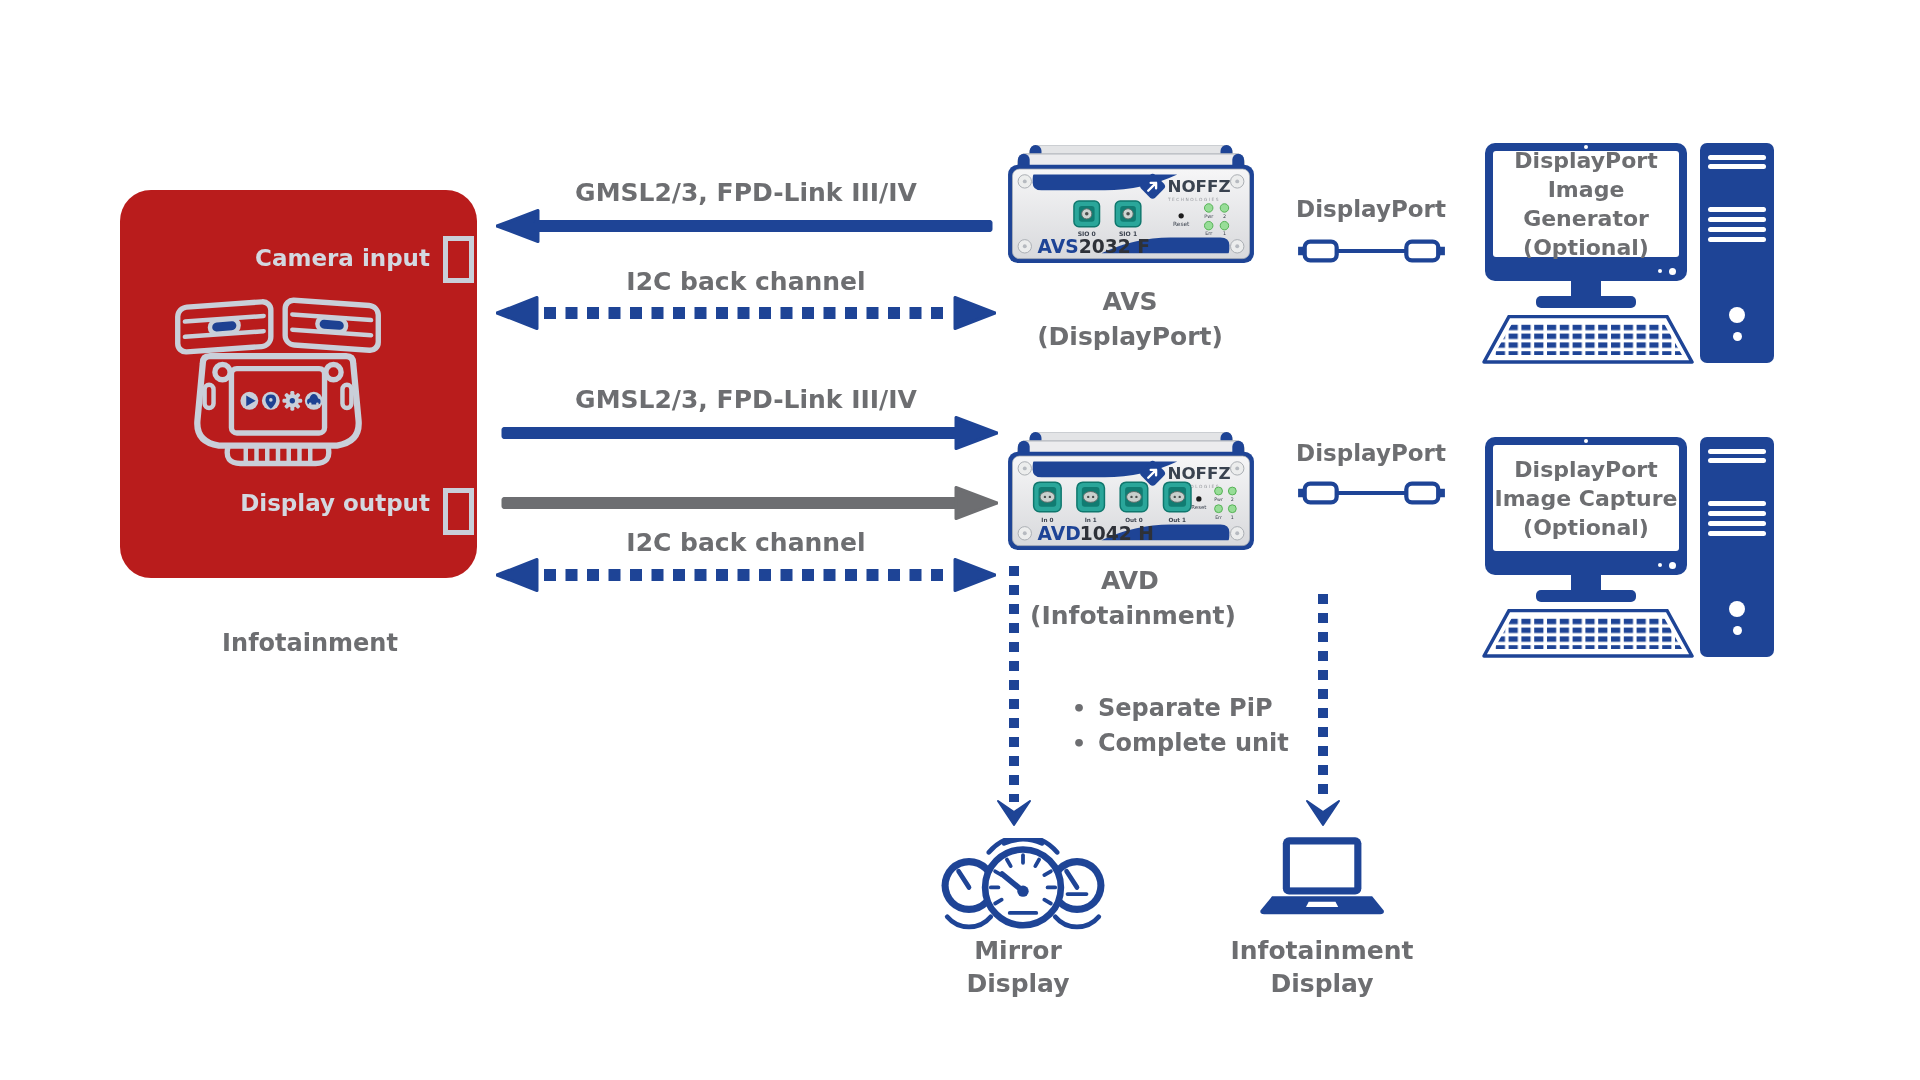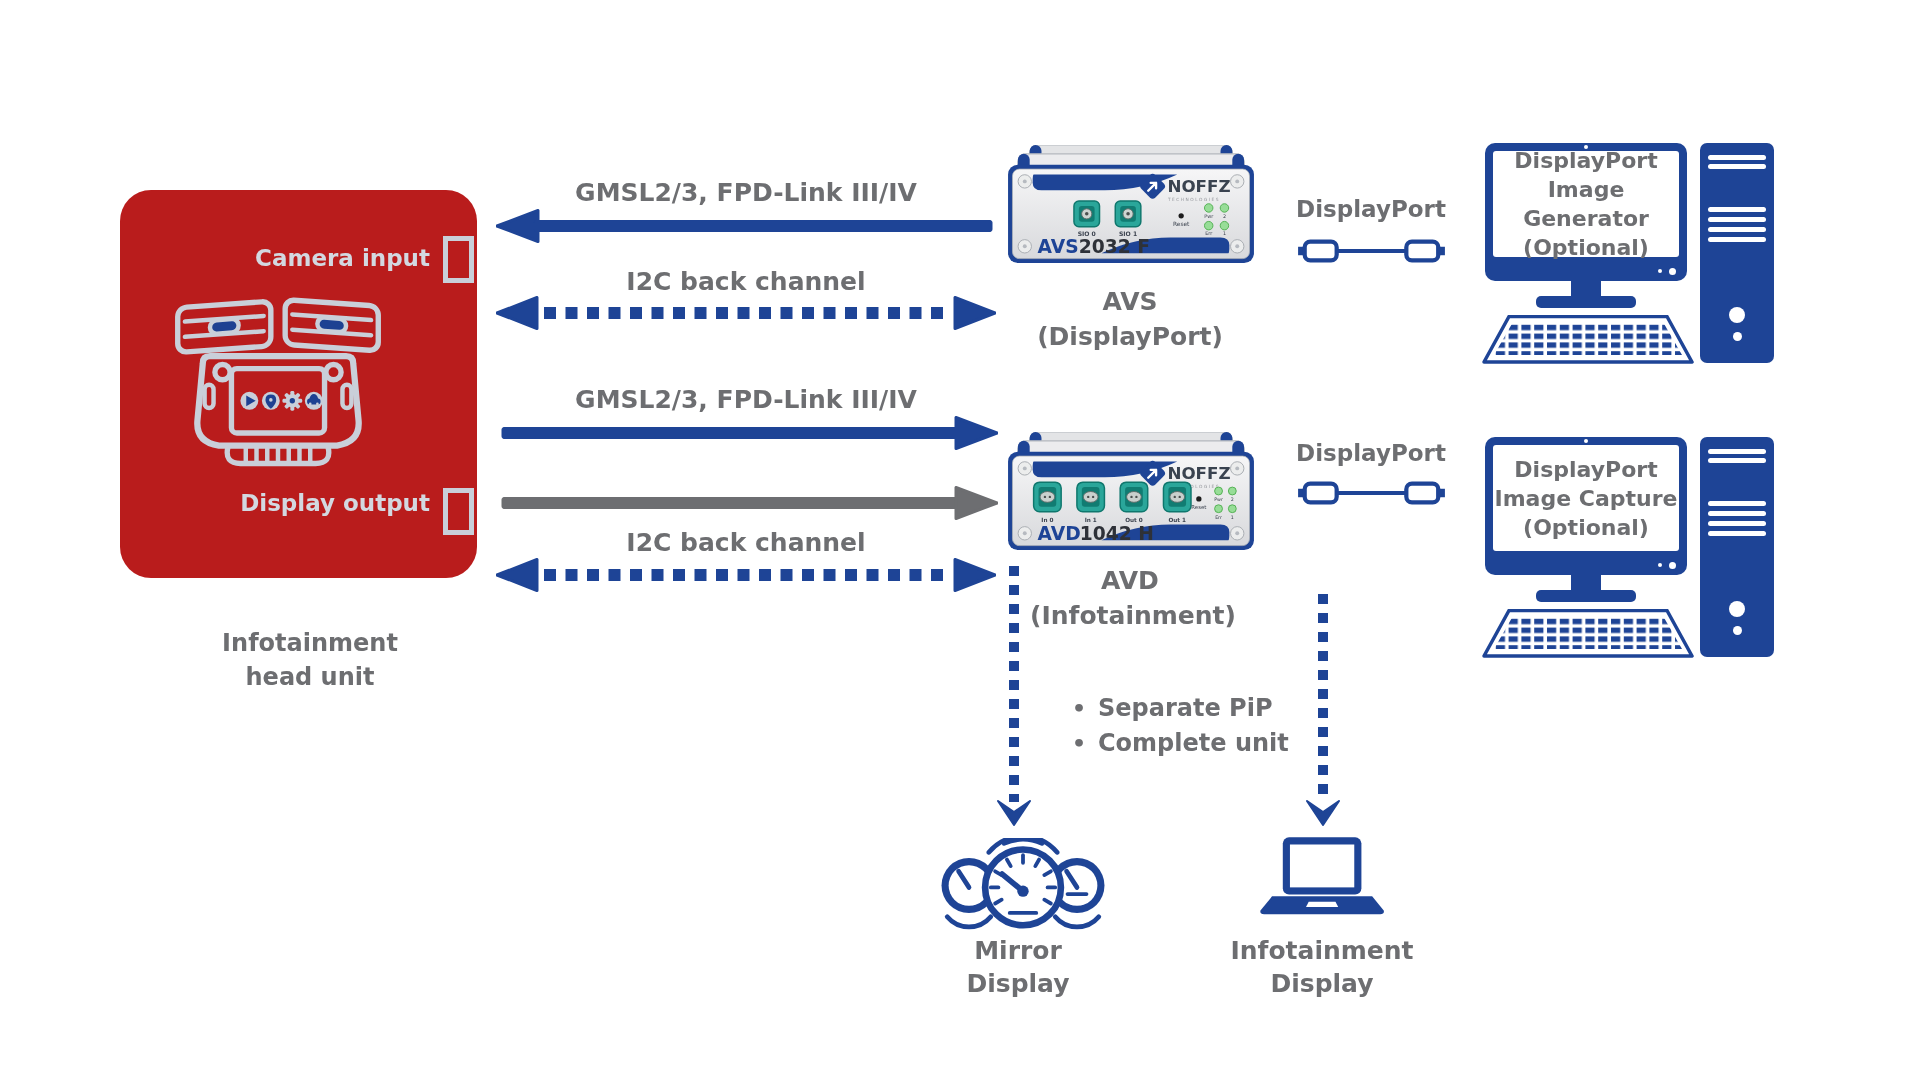--- a/index.html
+++ b/index.html
@@ -104,21 +104,20 @@
         <circle cx="160" cy="126" r="10" fill="#c9cfd9"></circle>
         <rect x="152.5" y="123.5" width="15" height="6.5" rx="3" fill="#1e4192"></rect>
         <path d="M155,124 q1.5,-5.5 5,-5.5 q3.5,0 5,5.5 z" fill="#1e4192"></path>
         <circle cx="156" cy="129.5" r="1.5" fill="#c9cfd9"></circle>
         <circle cx="164" cy="129.5" r="1.5" fill="#c9cfd9"></circle>
       </g>
     </svg>
   </div>
   <div class="caption" style="left:170px;top:626px;width:280px;font-size:24px;line-height:34px">
     <div>Infotainment</div>
-    <div>head unit</div>
   </div>
 
   <div class="lbl" style="left:498px;top:178px;width:496px;font-size:25px">GMSL2/3, FPD-Link III/IV</div>
   <svg class="abs" style="left:496px;top:208px" width="500" height="36" viewBox="0 0 500 36">
     <g fill="#1e4496" stroke="#1e4496" stroke-linejoin="round">
       <polygon points="1,18 42,2.5 42,33.5" stroke-width="3"></polygon>
       <rect x="38" y="12.5" width="458" height="11" rx="2"></rect>
     </g>
   </svg>
 

